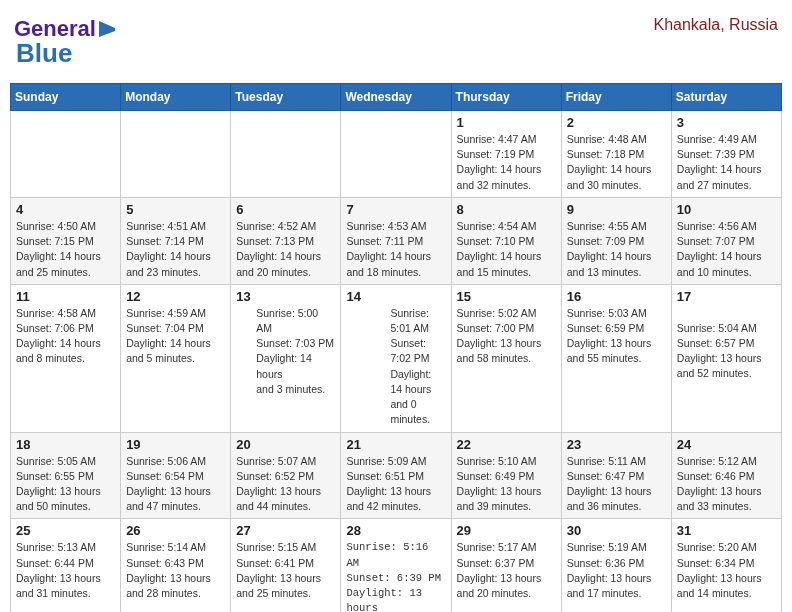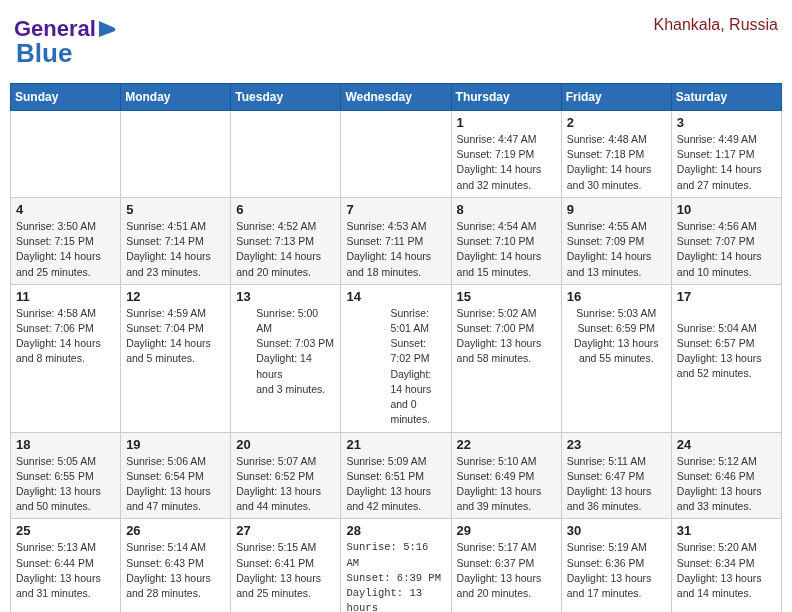--- a/index.html
+++ b/index.html
@@ -124,29 +124,29 @@
         <td>
           <span class="day-num">2</span>
           <div class="day-detail" style="white-space: pre-line;">Sunrise: 4:48 AM
 Sunset: 7:18 PM
 Daylight: 14 hours
 and 30 minutes.</div>
         </td>
         <td>
           <span class="day-num">3</span>
           <div class="day-detail" style="white-space: pre-line;">Sunrise: 4:49 AM
-Sunset: 1:17 PM
+Sunset: 7:39 PM
 Daylight: 14 hours
 and 27 minutes.</div>
         </td>
       </tr>
       <tr>
         <td>
           <span class="day-num">4</span>
-          <div class="day-detail" style="white-space: pre-line;">Sunrise: 3:50 AM
+          <div class="day-detail" style="white-space: pre-line;">Sunrise: 4:50 AM
 Sunset: 7:15 PM
 Daylight: 14 hours
 and 25 minutes.</div>
         </td>
         <td>
           <span class="day-num">5</span>
           <div class="day-detail" style="white-space: pre-line;">Sunrise: 4:51 AM
 Sunset: 7:14 PM
 Daylight: 14 hours
 and 23 minutes.</div>
@@ -218,21 +218,21 @@
         </td>
         <td>
           <span class="day-num">15</span>
           <div class="day-detail" style="white-space: pre-line;">Sunrise: 5:02 AM
 Sunset: 7:00 PM
 Daylight: 13 hours
 and 58 minutes.</div>
         </td>
         <td>
           <span class="day-num">16</span>
-          <div class="day-detail" style="white-space: pre-line; text-align: center;">Sunrise: 5:03 AM
+          <div class="day-detail" style="white-space: pre-line;">Sunrise: 5:03 AM
 Sunset: 6:59 PM
 Daylight: 13 hours
 and 55 minutes.</div>
         </td>
         <td>
           <span class="day-num">17</span>
           <div class="day-detail" style="white-space: pre-line; margin-top: 17px;">Sunrise: 5:04 AM
 Sunset: 6:57 PM
 Daylight: 13 hours
 and 52 minutes.</div>

